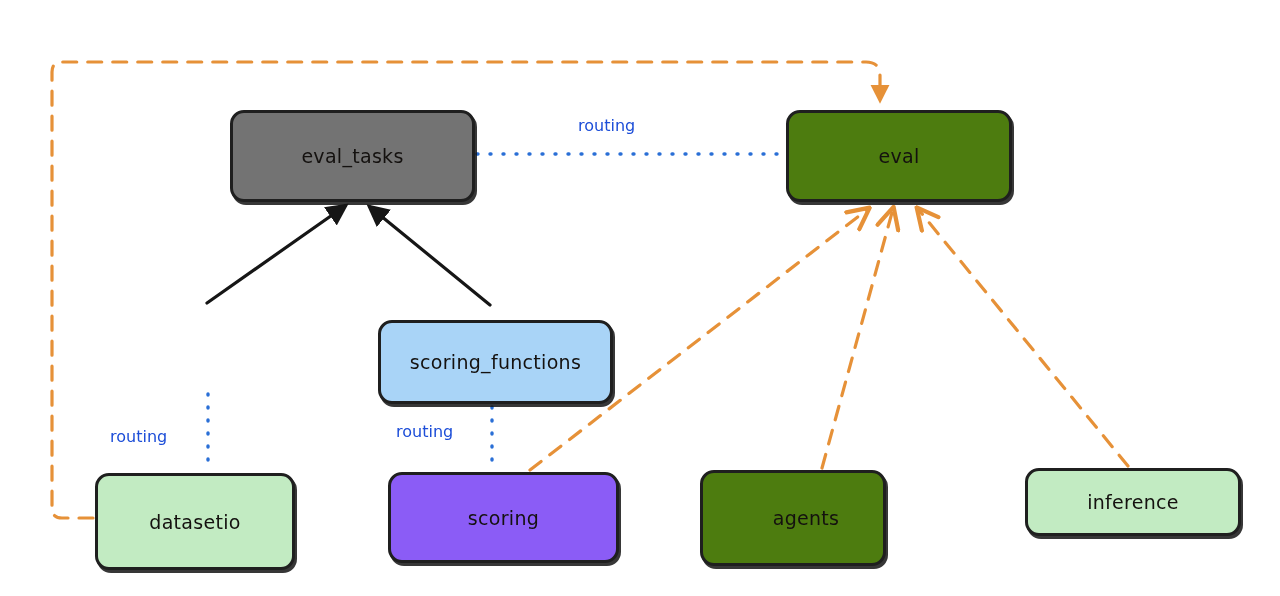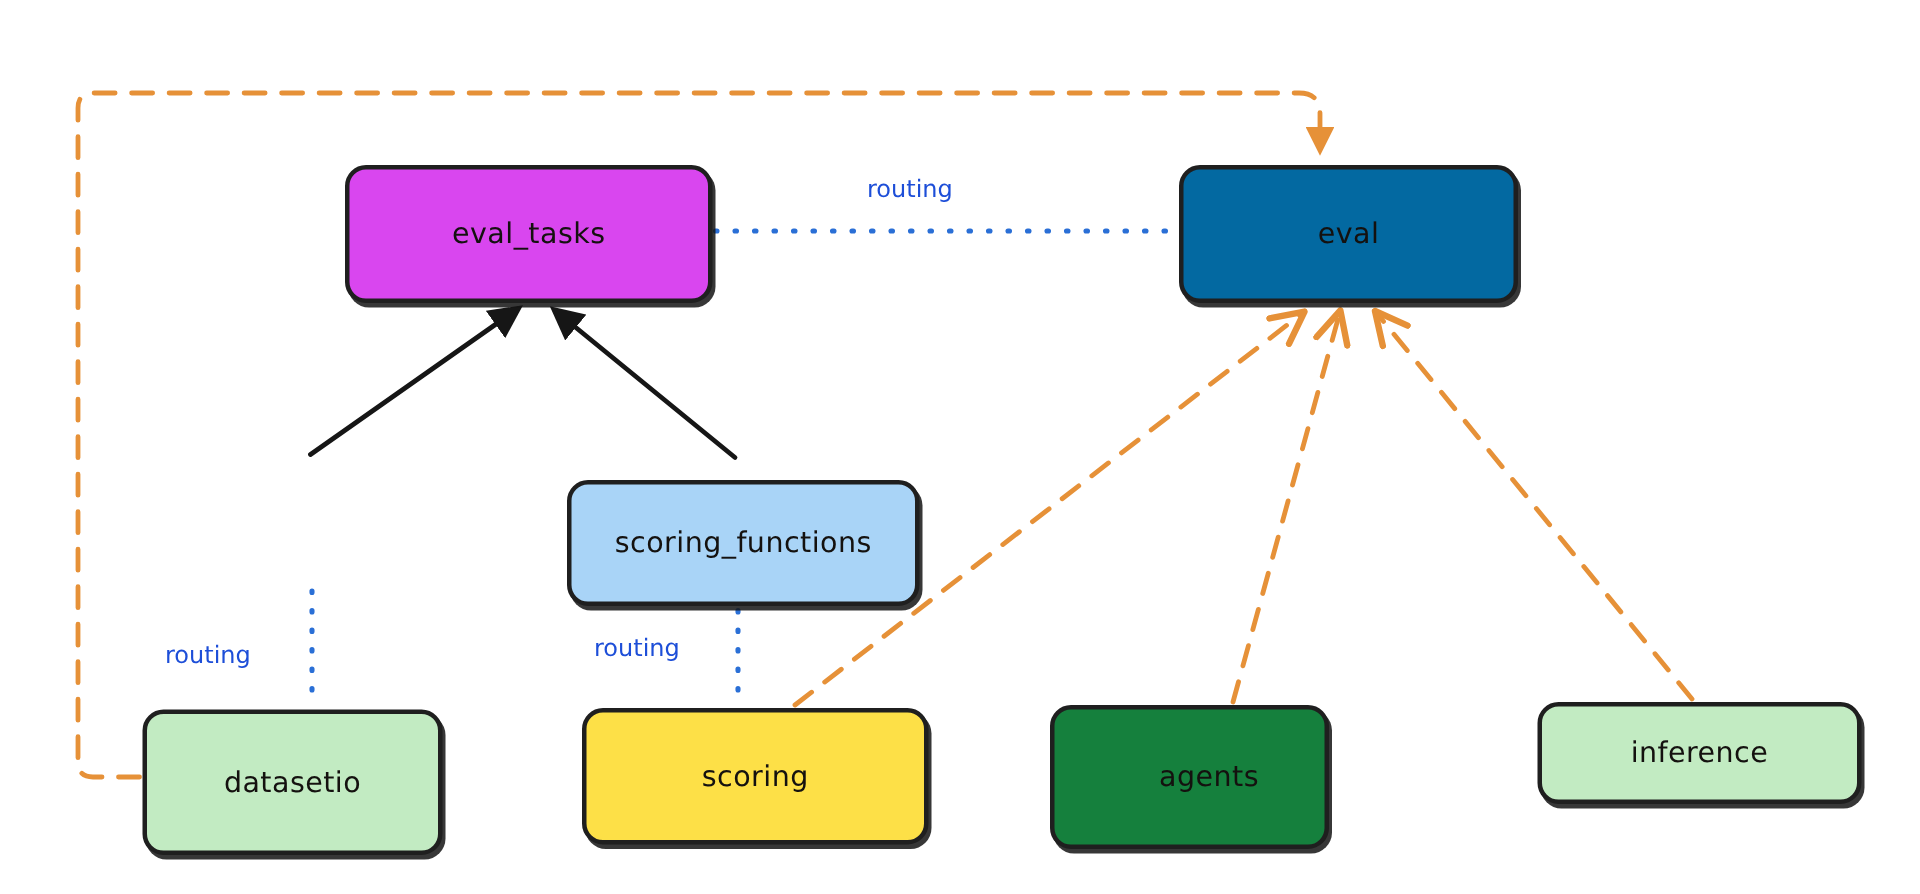--- a/index.html
+++ b/index.html
@@ -85,42 +85,42 @@
 
     <path d="M 93 518 L 62 518 Q 52 518 52 508 L 52 72 Q 52 62 62 62 L 866 62 Q 880 62 880 76 L 880 100" fill="none" stroke="#e69138" stroke-width="3.2" stroke-linecap="round" stroke-dasharray="14 11" marker-end="url(#arrow-orange)"></path>
 
     <path d="M 530 470 L 868 209" fill="none" stroke="#e69138" stroke-width="3.2" stroke-linecap="round" stroke-dasharray="14 11" marker-end="url(#arrow-orange-open)"></path>
 
     <path d="M 822 468 L 893 209" fill="none" stroke="#e69138" stroke-width="3.2" stroke-linecap="round" stroke-dasharray="14 11" marker-end="url(#arrow-orange-open)"></path>
 
     <path d="M 1128 466 L 918 209" fill="none" stroke="#e69138" stroke-width="3.2" stroke-linecap="round" stroke-dasharray="14 11" marker-end="url(#arrow-orange-open)"></path>
   </svg>
 
-  <div class="node" style="left:230px; top:110px; width:245px; height:92px; background:#d946ef;">
+  <div class="node" style="left:230px; top:110px; width:245px; height:92px; background:#737373;">
     <span class="node-label">eval_tasks</span>
   </div>
 
-  <div class="node" style="left:786px; top:110px; width:226px; height:92px; background:#0369a1;">
+  <div class="node" style="left:786px; top:110px; width:226px; height:92px; background:#4d7c0f;">
     <span class="node-label">eval</span>
   </div>
 
 
   <div class="node" style="left:378px; top:308px; width:235px; height:84px; background:#a9d4f7;margin-top:12px;">
     <span class="node-label">scoring_functions</span>
   </div>
 
   <div class="node" style="left:95px; top:473px; width:200px; height:97px; background:#c2ebc2;">
     <span class="node-label">datasetio</span>
   </div>
 
-  <div class="node" style="left:388px; top:472px; width:231px; height:91px; background:#fde047;">
+  <div class="node" style="left:388px; top:472px; width:231px; height:91px; background:#8b5cf6;">
     <span class="node-label">scoring</span>
   </div>
 
-  <div class="node" style="left:700px; top:470px; width:186px; height:96px; background:#15803d;padding-left:26px;">
+  <div class="node" style="left:700px; top:470px; width:186px; height:96px; background:#4d7c0f;padding-left:26px;">
     <span class="node-label">agents</span>
   </div>
 
   <div class="node" style="left:1025px; top:468px; width:216px; height:68px; background:#c2ebc2;text-align:right;">
     <span class="node-label">inference</span>
   </div>
 
   <span class="edge-label" style="left:578px; top:116px;">routing</span>
 
   <span class="edge-label" style="left:110px; top:427px;">routing</span>

